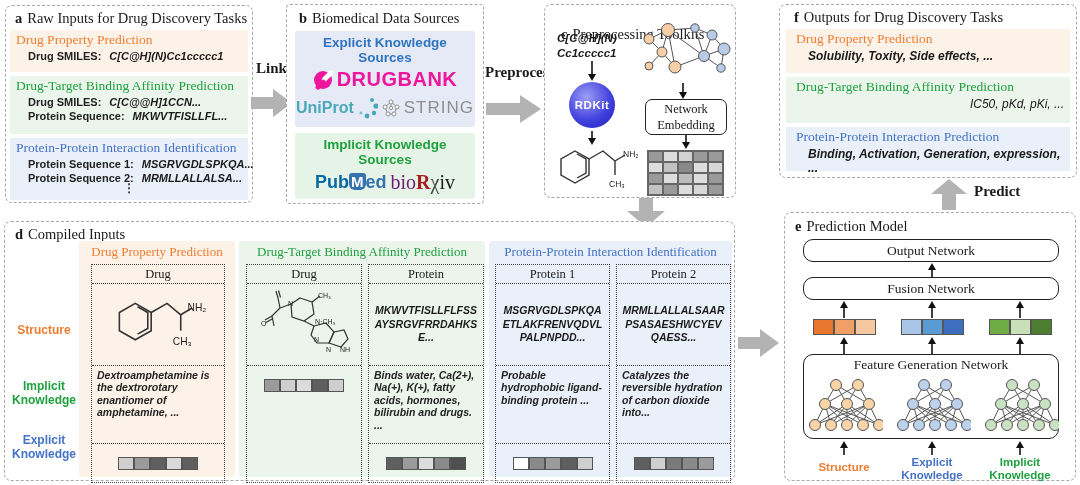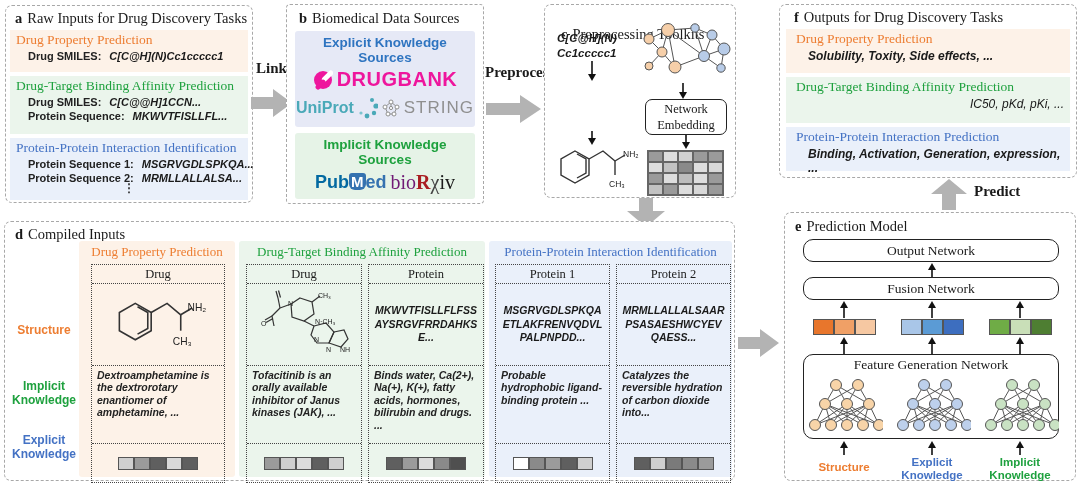--- a/index.html
+++ b/index.html
@@ -174,20 +174,23 @@
       <circle cx="77" cy="16" r="5" fill="#b8cce8"></circle>
         <circle cx="89" cy="30" r="6" fill="#b8cce8"></circle>
       <circle cx="69" cy="37" r="5.5" fill="#b8cce8"></circle>
         <circle cx="86" cy="49" r="4.2" fill="#b8cce8"></circle>
     </g>
   </svg>
   <svg class="abs thin-arrow" style="left:42px;top:56px;" width="10" height="20" viewBox="0 0 10 20">
       <line x1="5" y1="0" x2="5" y2="14"></line>
       <polygon points="1,13 9,13 5,20"></polygon>
     </svg>
+  <div class="rdkit" style="left:24px;top:77px;width:46px;height:46px;">
+      <span>RDKit</span>
+    </div>
   <svg class="abs thin-arrow" style="left:42px;top:126px;" width="10" height="14" viewBox="0 0 10 14">
       <line x1="5" y1="0" x2="5" y2="8"></line>
       <polygon points="1,7 9,7 5,14"></polygon>
     </svg>
 
   <svg class="abs" style="left:6px;top:138px;" width="88" height="54" viewBox="0 0 88 54">
     <g stroke="#333" stroke-width="1.4" fill="none">
       <polygon points="24,8 38,16 38,32 24,40 10,32 10,16"></polygon>
       <polyline points="26,11 35,16 35,30 26,35"></polyline>
       <polyline points="38,16 52,8 64,18"></polyline>
@@ -334,21 +337,20 @@
             </g>
             <text x="60" y="8" font-size="7" fill="#222" font-family="Liberation Sans">CH₃</text>
             <text x="57" y="34" font-size="7" fill="#222" font-family="Liberation Sans">N·CH₃</text>
             <text x="30" y="16" font-size="7" fill="#222" font-family="Liberation Sans">N</text>
             <text x="3" y="36" font-size="7" fill="#222" font-family="Liberation Sans">O</text>
             <text x="56" y="52" font-size="7" fill="#222" font-family="Liberation Sans">N</text>
             <text x="68" y="62" font-size="7" fill="#222" font-family="Liberation Sans">N</text>
             <text x="82" y="62" font-size="7" fill="#222" font-family="Liberation Sans">NH</text>
           </svg>
         </div>
-        <div class="tcell know">Tofacitinib is an orally available inhibitor of Janus kinases (JAK), ...</div>
         <div class="tcell sqrow">
             <div class="cells sq-cells">
               <div class="mcell" style="background: rgb(155, 155, 155);"></div>
               <div class="mcell" style="background: rgb(207, 207, 207);"></div>
               <div class="mcell" style="background: rgb(220, 220, 220);"></div>
               <div class="mcell" style="background: rgb(95, 95, 95);"></div>
               <div class="mcell" style="background: rgb(207, 207, 207);"></div>
             </div>
           </div>
       </div>

